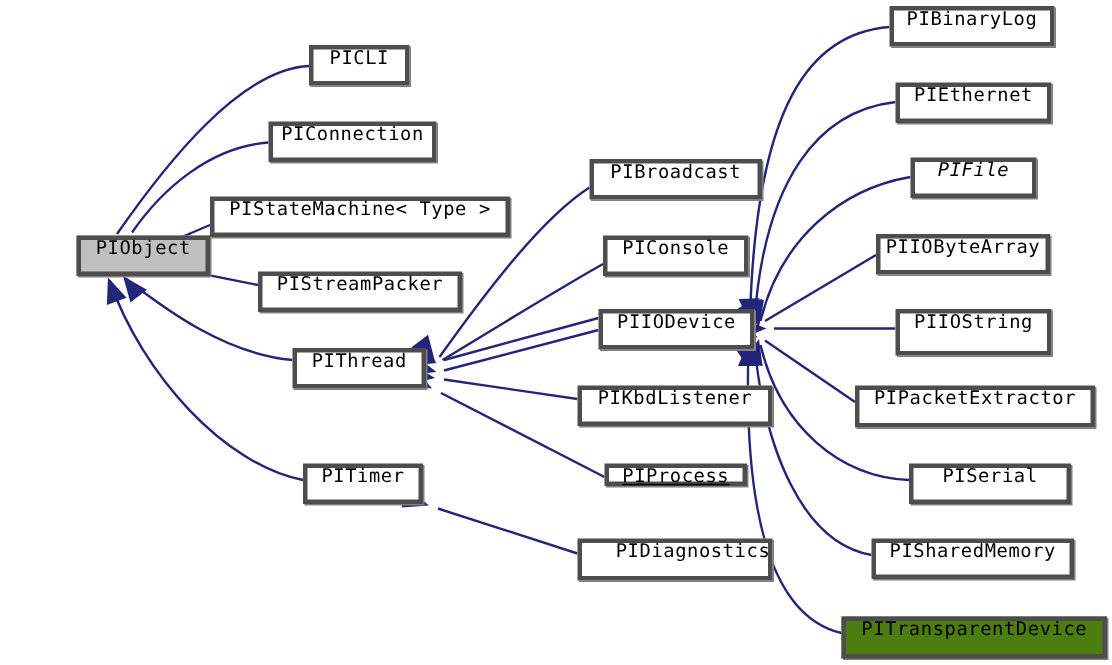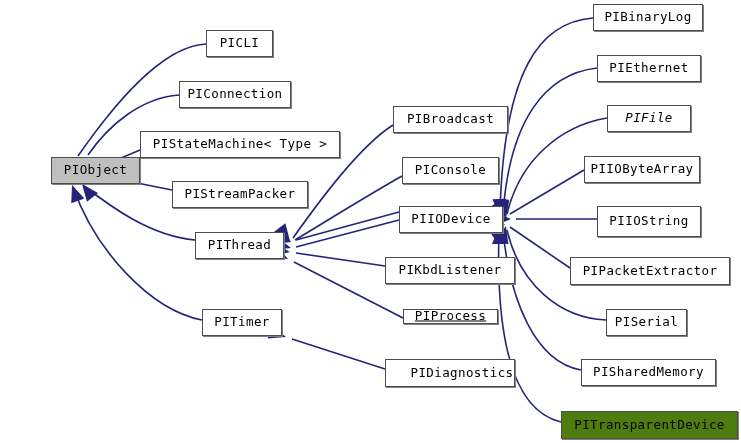--- a/index.html
+++ b/index.html
@@ -23,24 +23,23 @@
     left: 0;
     top: 0;
     width: 741px;
     height: 443px;
     pointer-events: none;
   }
   .node-box {
     position: absolute;
     box-sizing: border-box;
     background: #ffffff;
-    border: 1px solid #6d28d9;
+    border: 3px solid #6d28d9;
     box-shadow: 1px 1px 0 0 #808080;
     display: flex;
-    align-items: center;
     justify-content: center;
     font-size: 12.5px;
     line-height: 1;
     color: #000000;
     letter-spacing: 0.4px;
     white-space: nowrap;
     cursor: pointer;
     z-index: 5;
   }
   .node-box.root-node {
@@ -198,21 +197,21 @@
       </div>
       <div class="node-box" style="left: 584px; top: 156px; width: 116px; height: 27px; background: rgb(255, 255, 255); border-color: rgb(77, 77, 77);">
         <span class="node-label">PIIOByteArray</span>
       </div>
       <div class="node-box" style="left: 597px; top: 206px; width: 104px; height: 31px; background: rgb(255, 255, 255); border-color: rgb(77, 77, 77);">
         <span class="node-label">PIIOString</span>
       </div>
       <div class="node-box" style="left: 570px; top: 257px; width: 160px; height: 28px; background: rgb(255, 255, 255); border-color: rgb(77, 77, 77);">
         <span class="node-label">PIPacketExtractor</span>
       </div>
-      <div class="node-box" style="left: 606px; top: 309px; width: 81px; height: 27px; background: rgb(255, 255, 255); border-color: rgb(77, 77, 77);">
+      <div class="node-box" style="left: 606px; top: 309px; width: 108px; height: 27px; background: rgb(255, 255, 255); border-color: rgb(77, 77, 77);">
         <span class="node-label">PISerial</span>
       </div>
       <div class="node-box" style="left: 581px; top: 359px; width: 135px; height: 27px; background: rgb(255, 255, 255); border-color: rgb(77, 77, 77);">
         <span class="node-label">PISharedMemory</span>
       </div>
       <div class="node-box" style="left: 561px; top: 411px; width: 177px; height: 28px; background: #4d7c0f; border-color: rgb(77, 77, 77);">
         <span class="node-label">PITransparentDevice</span>
       </div>
     </div>
 

